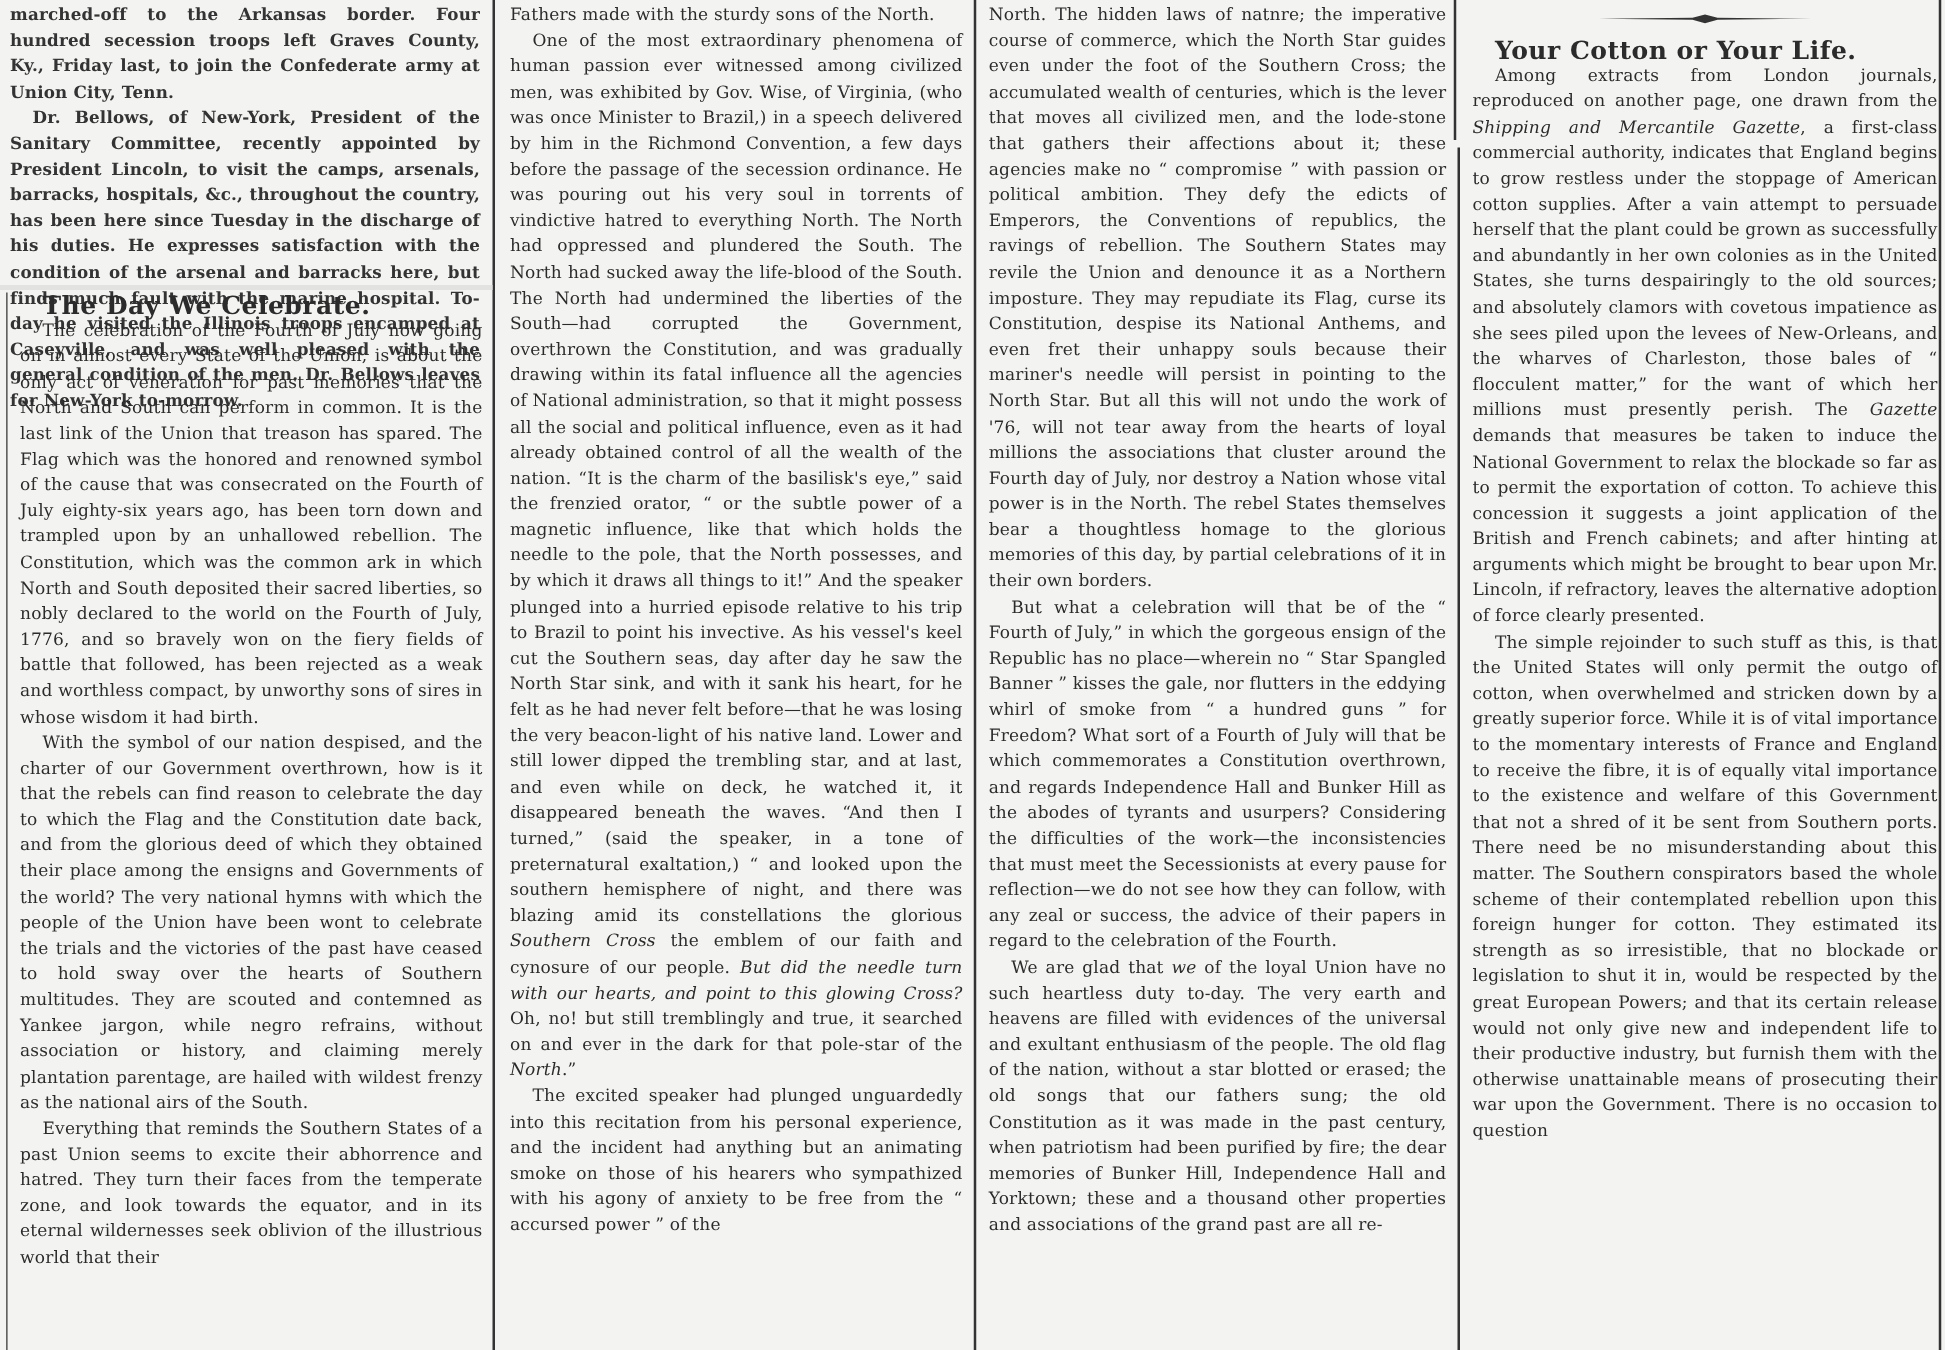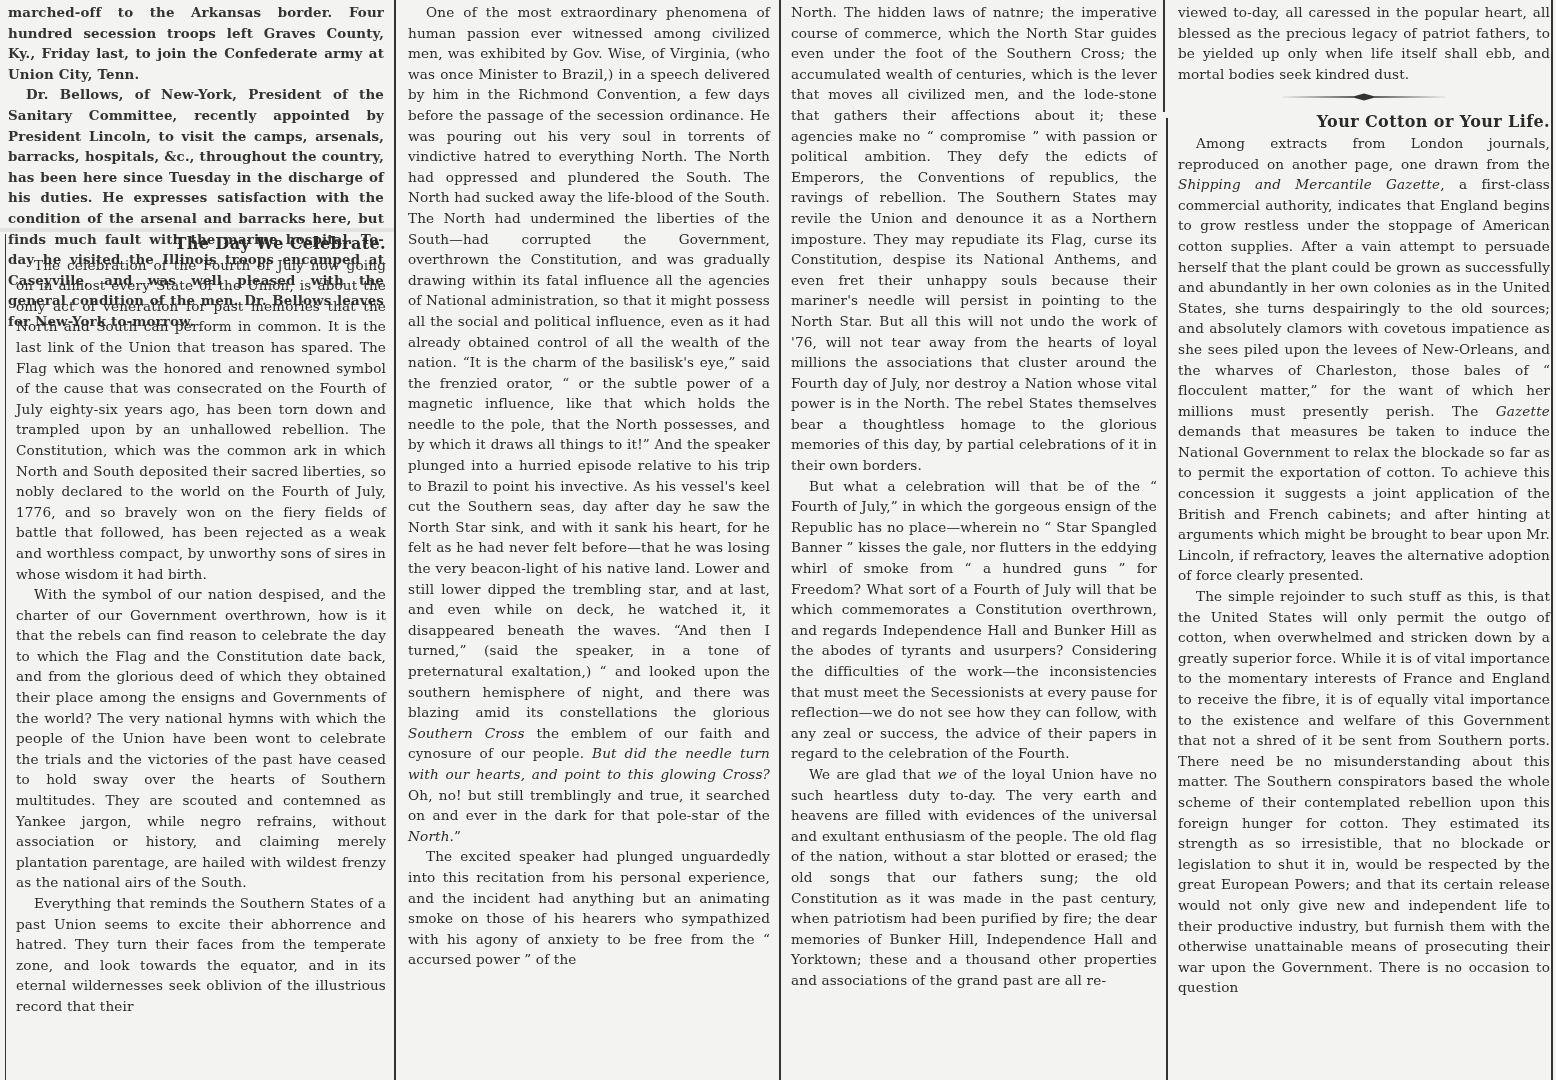--- a/index.html
+++ b/index.html
@@ -19,21 +19,21 @@
   .col p.cont { text-indent: 0; }
   #col1 { left: 0; width: 392px; }
   #col2 { left: 400px; width: 376px; padding: 2px 6px 0 8px; }
   #col3 { left: 783px; width: 380px; padding: 2px 6px 0 8px; }
   #col4 { left: 1169px; width: 387px; padding: 2px 6px 0 9px; }
 
   .top-block { padding: 2px 8px 0 8px; box-sizing: border-box; }
   .top-block p { font-weight: bold; color: #333; font-size: 13.4px; }
 
   .celebrate-block { position: absolute; top: 234px; left: 5px; width: 387px; padding: 0 6px 4px 10px; box-sizing: border-box; border-left: 1.5px solid #333; height: 846px; }
-  .headline { text-align: right; font-weight: bold; font-size: 16px; letter-spacing: 0.4px; margin: 0 0 0 0; text-indent: 0; }
+  .headline { text-align: left; font-weight: bold; font-size: 20px; letter-spacing: 0.4px; margin: 0 0 0 0; text-indent: 0; }
 
   .vrule { position: absolute; background: #333; }
   .hgap { position: absolute; background: #e2e2e0; }
 
   .orn-rule { position: relative; height: 14px; margin: 8px 0 6px 0; }
   .orn-rule svg { display: block; margin: 0 auto; }
   i { }
 </style>
 </head>
 <body>
@@ -49,37 +49,37 @@
 
   <div class="col" id="col1">
     <div class="top-block">
       <p class="cont">marched-off to the Arkansas border. Four hundred secession troops left Graves County, Ky., Friday last, to join the Confederate army at Union City, Tenn.</p>
       <p>Dr. Bellows, of New-York, President of the Sanitary Committee, recently appointed by President Lincoln, to visit the camps, arsenals, barracks, hospitals, &amp;c., throughout the country, has been here since Tuesday in the discharge of his duties. He expresses satisfaction with the condition of the arsenal and barracks here, but finds much fault with the marine hospital. To-day he visited the Illinois troops encamped at Caseyville, and was well pleased with the general condition of the men. Dr. Bellows leaves for New-York to-morrow.</p>
     </div>
     <div class="celebrate-block">
       <p class="headline">The Day We Celebrate.</p>
       <p>The celebration of the Fourth of July now going on in almost every State of the Union, is about the only act of veneration for past memories that the North and South can perform in common. It is the last link of the Union that treason has spared. The Flag which was the honored and renowned symbol of the cause that was consecrated on the Fourth of July eighty-six years ago, has been torn down and trampled upon by an unhallowed rebellion. The Constitution, which was the common ark in which North and South deposited their sacred liberties, so nobly declared to the world on the Fourth of July, 1776, and so bravely won on the fiery fields of battle that followed, has been rejected as a weak and worthless compact, by unworthy sons of sires in whose wisdom it had birth.</p>
       <p>With the symbol of our nation despised, and the charter of our Government overthrown, how is it that the rebels can find reason to celebrate the day to which the Flag and the Constitution date back, and from the glorious deed of which they obtained their place among the ensigns and Governments of the world? The very national hymns with which the people of the Union have been wont to celebrate the trials and the victories of the past have ceased to hold sway over the hearts of Southern multitudes. They are scouted and contemned as Yankee jargon, while negro refrains, without association or history, and claiming merely plantation parentage, are hailed with wildest frenzy as the national airs of the South.</p>
-      <p>Everything that reminds the Southern States of a past Union seems to excite their abhorrence and hatred. They turn their faces from the temperate zone, and look towards the equator, and in its eternal wildernesses seek oblivion of the illustrious record that their</p>
+      <p>Everything that reminds the Southern States of a past Union seems to excite their abhorrence and hatred. They turn their faces from the temperate zone, and look towards the equator, and in its eternal wildernesses seek oblivion of the illustrious world that their</p>
     </div>
   </div>
 
   <div class="col" id="col2">
+    <p class="cont">Fathers made with the sturdy sons of the North.</p>
     <p><span>One of the most extraordinary phenomena of human passion ever witnessed among civilized men, was exhibited by Gov. Wise, of Virginia, (who was once Minister to Brazil,) in a speech delivered by him in the Richmond Convention, a few days before the passage of the secession ordinance. He was pouring out his very soul in torrents of vindictive hatred to everything North. The North had oppressed and plundered the South. The North had sucked away the life-blood of the South. The North had undermined the liberties of the South—had corrupted the Government, overthrown the Constitution, and was gradually drawing within its fatal influence all the agencies of National administration, so that it might possess all the social and political influence, even as it had already obtained control of all the wealth of the nation. “It is the charm of the basilisk's eye,” said the frenzied orator, “ or the subtle power of a magnetic influence, like that which holds the needle to the pole, that the North possesses, and by which it draws all things to it!” And the speaker plunged into a hurried episode relative to his trip to Brazil to point his invective. As his vessel's keel cut the Southern seas, day after day he saw the North Star sink, and with it sank his heart, for he felt as he had never felt before—that he was losing the very beacon-light of his native land. Lower and still lower dipped the trembling star, and at last, and even while on deck, he watched it, it disappeared beneath the waves. “And then I turned,” (said the speaker, in a tone of preternatural exaltation,) “ and looked upon the southern hemisphere of night, and there was blazing amid its constellations the glorious</span> <i>Southern Cross</i><span> the emblem of our faith and cynosure of our people. </span><i>But did the needle turn with our hearts, and point to this glowing Cross?</i><span> Oh, no! but still tremblingly and true, it searched on and ever in the dark for that pole-star of the </span><i>North</i><span>.”</span></p>
     <p>The excited speaker had plunged unguardedly into this recitation from his personal experience, and the incident had anything but an animating smoke on those of his hearers who sympathized with his agony of anxiety to be free from the “ accursed power ” of the</p>
   </div>
 
   <div class="col" id="col3">
     <p class="cont">North. The hidden laws of natnre; the imperative course of commerce, which the North Star guides even under the foot of the Southern Cross; the accumulated wealth of centuries, which is the lever that moves all civilized men, and the lode-stone that gathers their affections about it; these agencies make no “ compromise ” with passion or political ambition. They defy the edicts of Emperors, the Conventions of republics, the ravings of rebellion. The Southern States may revile the Union and denounce it as a Northern imposture. They may repudiate its Flag, curse its Constitution, despise its National Anthems, and even fret their unhappy souls because their mariner's needle will persist in pointing to the North Star. But all this will not undo the work of '76, will not tear away from the hearts of loyal millions the associations that cluster around the Fourth day of July, nor destroy a Nation whose vital power is in the North. The rebel States themselves bear a thoughtless homage to the glorious memories of this day, by partial celebrations of it in their own borders.</p>
     <p>But what a celebration will that be of the “ Fourth of July,” in which the gorgeous ensign of the Republic has no place—wherein no “ Star Spangled Banner ” kisses the gale, nor flutters in the eddying whirl of smoke from “ a hundred guns ” for Freedom? What sort of a Fourth of July will that be which commemorates a Constitution overthrown, and regards Independence Hall and Bunker Hill as the abodes of tyrants and usurpers? Considering the difficulties of the work—the inconsistencies that must meet the Secessionists at every pause for reflection—we do not see how they can follow, with any zeal or success, the advice of their papers in regard to the celebration of the Fourth.</p>
     <p><span>We are glad that </span><i>we</i><span> of the loyal Union have no such heartless duty to-day. The very earth and heavens are filled with evidences of the universal and exultant enthusiasm of the people. The old flag of the nation, without a star blotted or erased; the old songs that our fathers sung; the old Constitution as it was made in the past century, when patriotism had been purified by fire; the dear memories of Bunker Hill, Independence Hall and Yorktown; these and a thousand other properties and associations of the grand past are all re-</span></p>
   </div>
 
   <div class="col" id="col4">
-    <p class="cont">viewed to-day, all caressed in the popular heart, all blessed as the precious legacy of patriot fathers, to be yielded up only when life itself shall ebb, and mortal bodies seek kindred dust.</p>
     <div class="orn-rule">
       <svg width="170" height="10" viewBox="0 0 170 10">
         <path d="M0 5 L75 4.2 L85 1.5 L95 4.2 L170 5 L95 5.8 L85 8.5 L75 5.8 Z" fill="#333"></path>
       </svg>
     </div>
     <p class="headline">Your Cotton or Your Life.</p>
     <p><span>Among extracts from London journals, reproduced on another page, one drawn from the </span><i>Shipping and Mercantile Gazette</i><span>, a first-class commercial authority, indicates that England begins to grow restless under the stoppage of American cotton supplies. After a vain attempt to persuade herself that the plant could be grown as successfully and abundantly in her own colonies as in the United States, she turns despairingly to the old sources; and absolutely clamors with covetous impatience as she sees piled upon the levees of New-Orleans, and the wharves of Charleston, those bales of “ flocculent matter,” for the want of which her millions must presently perish. The </span><i>Gazette</i><span> demands that measures be taken to induce the National Government to relax the blockade so far as to permit the exportation of cotton. To achieve this concession it suggests a joint application of the British and French cabinets; and after hinting at arguments which might be brought to bear upon Mr. Lincoln, if refractory, leaves the alternative adoption of force clearly presented.</span></p>
     <p>The simple rejoinder to such stuff as this, is that the United States will only permit the outgo of cotton, when overwhelmed and stricken down by a greatly superior force. While it is of vital importance to the momentary interests of France and England to receive the fibre, it is of equally vital importance to the existence and welfare of this Government that not a shred of it be sent from Southern ports. There need be no misunderstanding about this matter. The Southern conspirators based the whole scheme of their contemplated rebellion upon this foreign hunger for cotton. They estimated its strength as so irresistible, that no blockade or legislation to shut it in, would be respected by the great European Powers; and that its certain release would not only give new and independent life to their productive industry, but furnish them with the otherwise unattainable means of prosecuting their war upon the Government. There is no occasion to question</p>
   </div>
 

